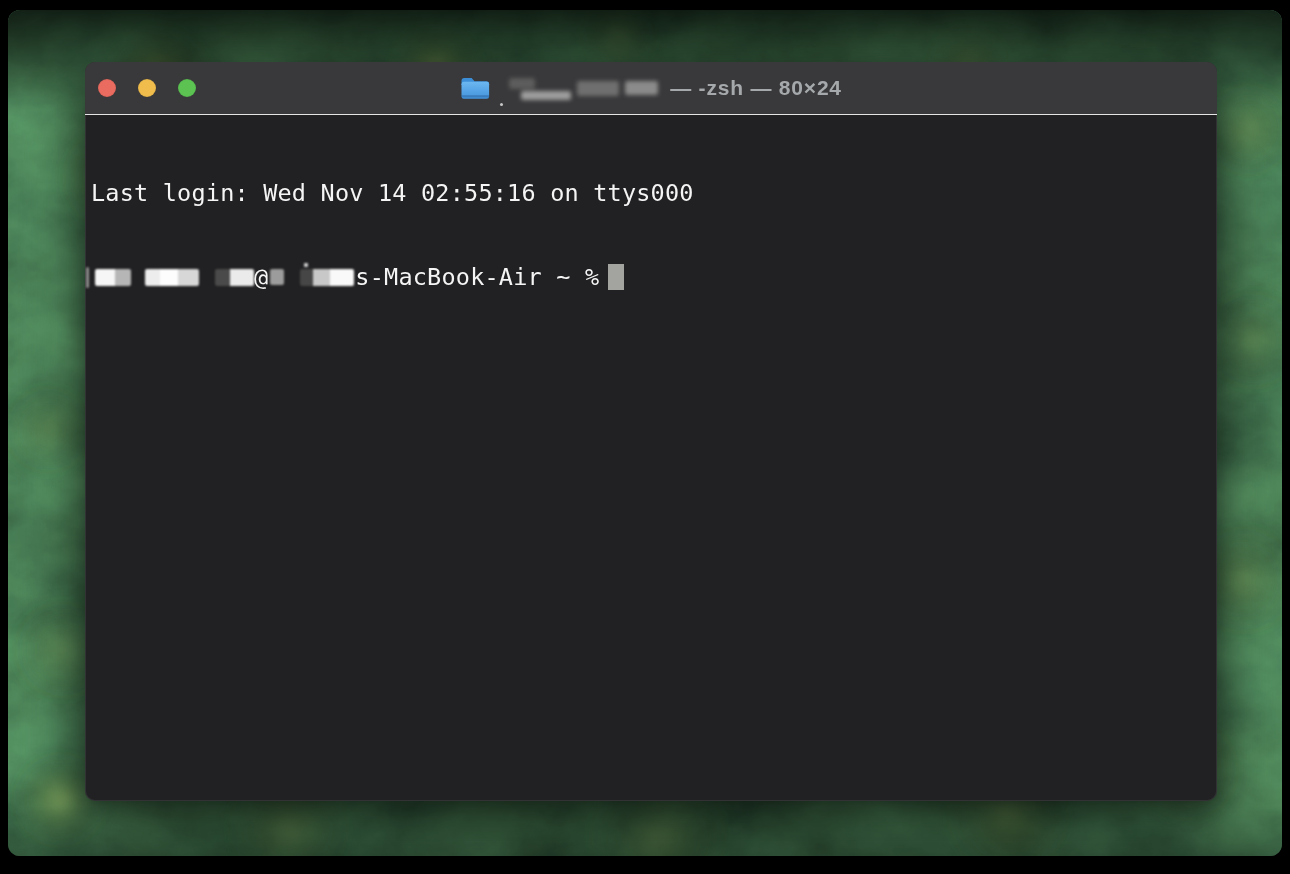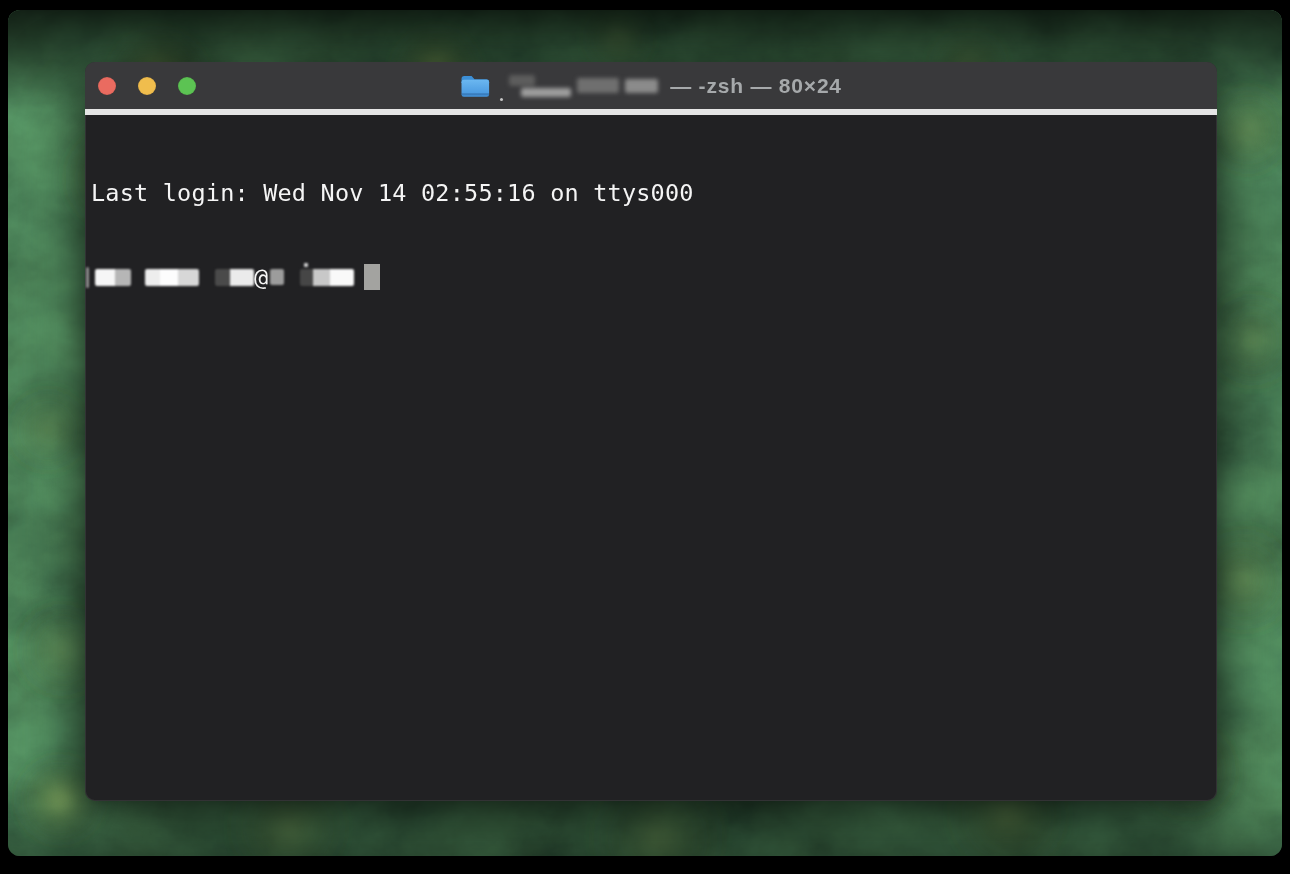--- a/index.html
+++ b/index.html
@@ -12,21 +12,21 @@
   .wallpaper { position: absolute; left: 8px; top: 10px; width: 1274px; height: 846px;
                border-radius: 12px; overflow: hidden; background: #15211b; }
   .wallpaper svg { display: block; }
 
   
   .window { position: absolute; left: 85px; top: 62px; width: 1132px; height: 739px;
             border-radius: 10px; overflow: hidden;
             box-shadow: 0 34px 80px rgba(0,0,0,.60), 0 10px 30px rgba(0,0,0,.45),
                         inset 0 0 0 1px rgba(255,255,255,.08); }
   .titlebar { height: 53px; display: flex; position: relative;
-              border-bottom: 6px solid #e5e5e5; }
+              border-bottom: 1px solid #e5e5e5; }
   .traffic { position: absolute; left: 13px; top: 0; height: 100%;
              display: flex; align-items: center; gap: 22px; }
   .tl { width: 18px; height: 18px; border-radius: 50%; display: inline-block;
         box-shadow: inset 0 0 1px rgba(0,0,0,.25); cursor: default; }
 
   .title-group { margin: 0 auto; display: flex; align-items: center;
                  font-weight: 700; font-size: 21px; letter-spacing: .8px;
                  font-family: "Liberation Sans", sans-serif; }
   .folder-wrap { display: inline-flex; margin-right: 2px; }
   .proxy-dot { width: 3px; height: 3px; background: #c6c6c6; border-radius: 50%;
@@ -152,17 +152,18 @@
         <span>Last login: Wed Nov 14 02:55:16 on ttys000</span>
       </div>
       <div class="line prompt">
         <i class="rb pr sliver"></i>
         <i class="rb pr p1"></i>
         <i class="rb pr p2"></i>
         <i class="rb pr p3"></i>
         <span>@</span>
         <i class="rb pr p4"></i>
         <i class="rb pr p5"></i>
+        <span>s-MacBook-Air ~ %</span>
         <span class="cursor" style="background: rgb(163, 163, 160);"></span>
       </div>
     </div>
   </section>
 </div>
 
 </body></html>

